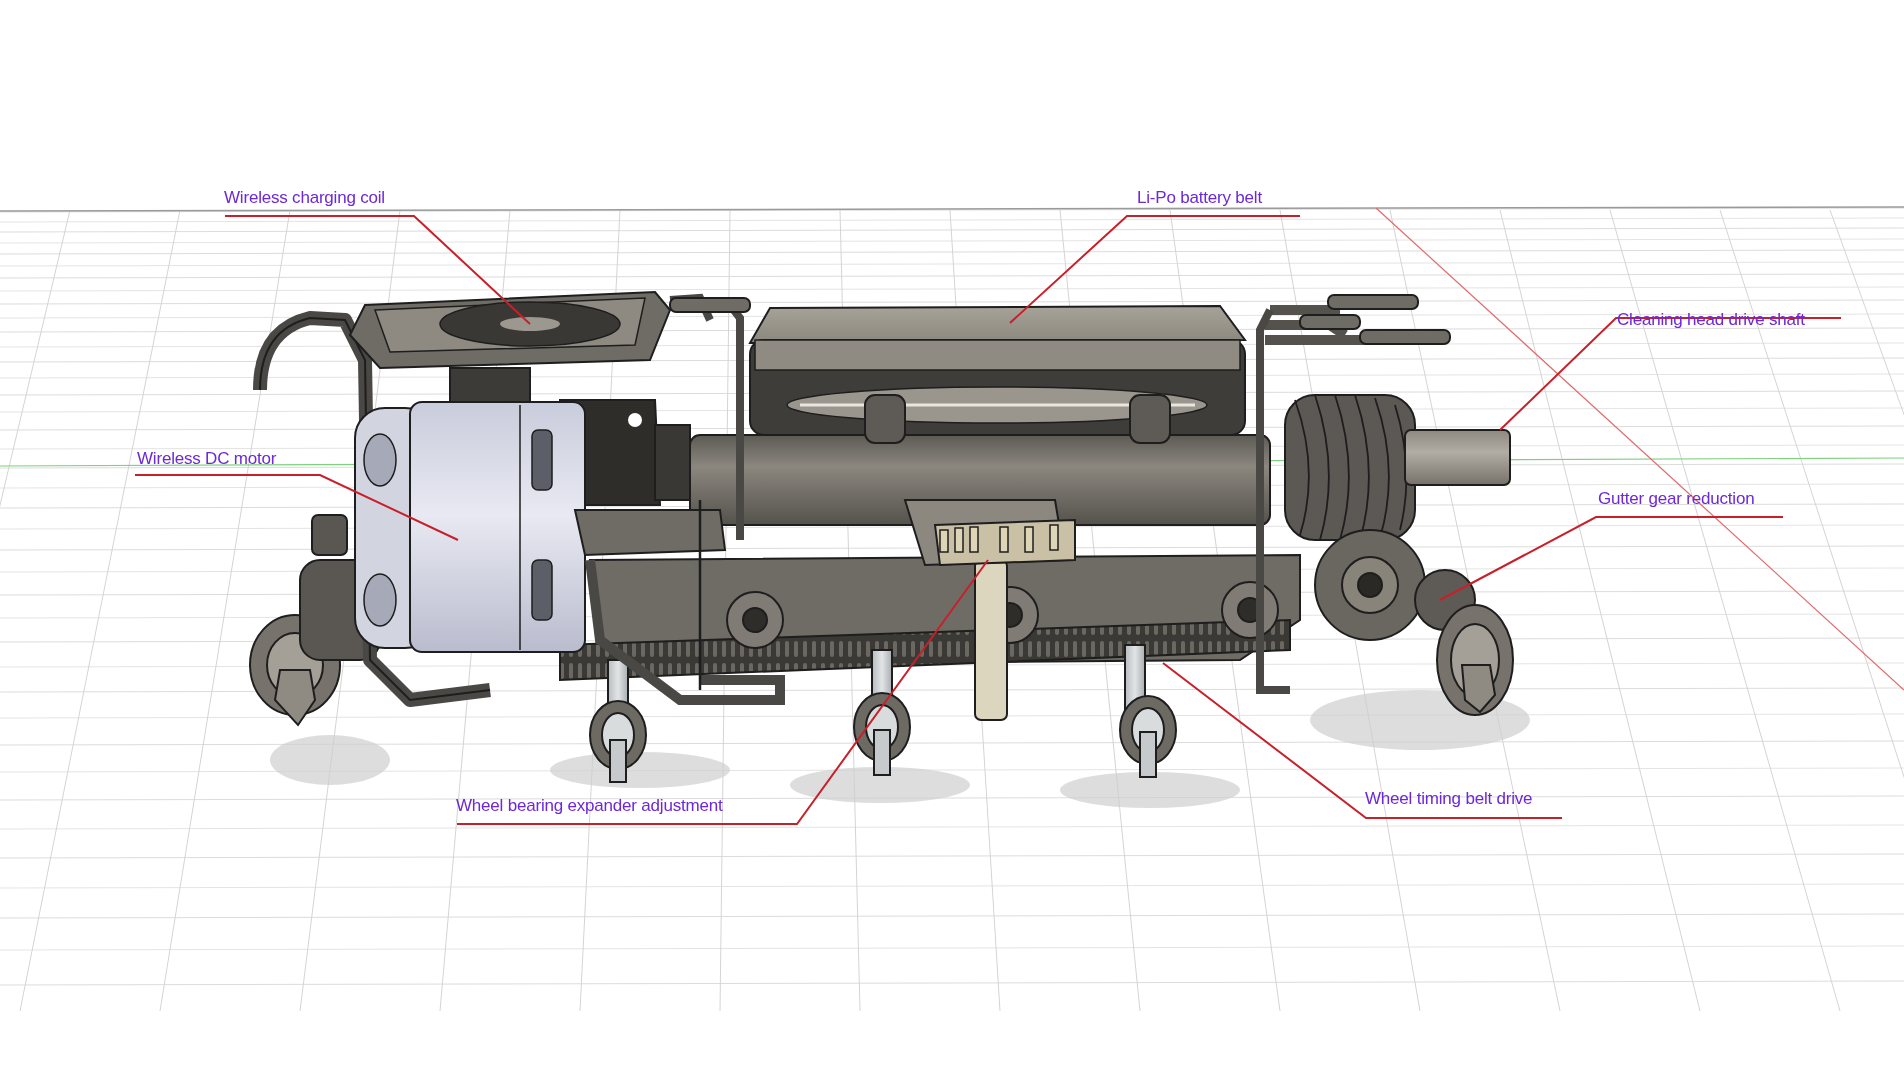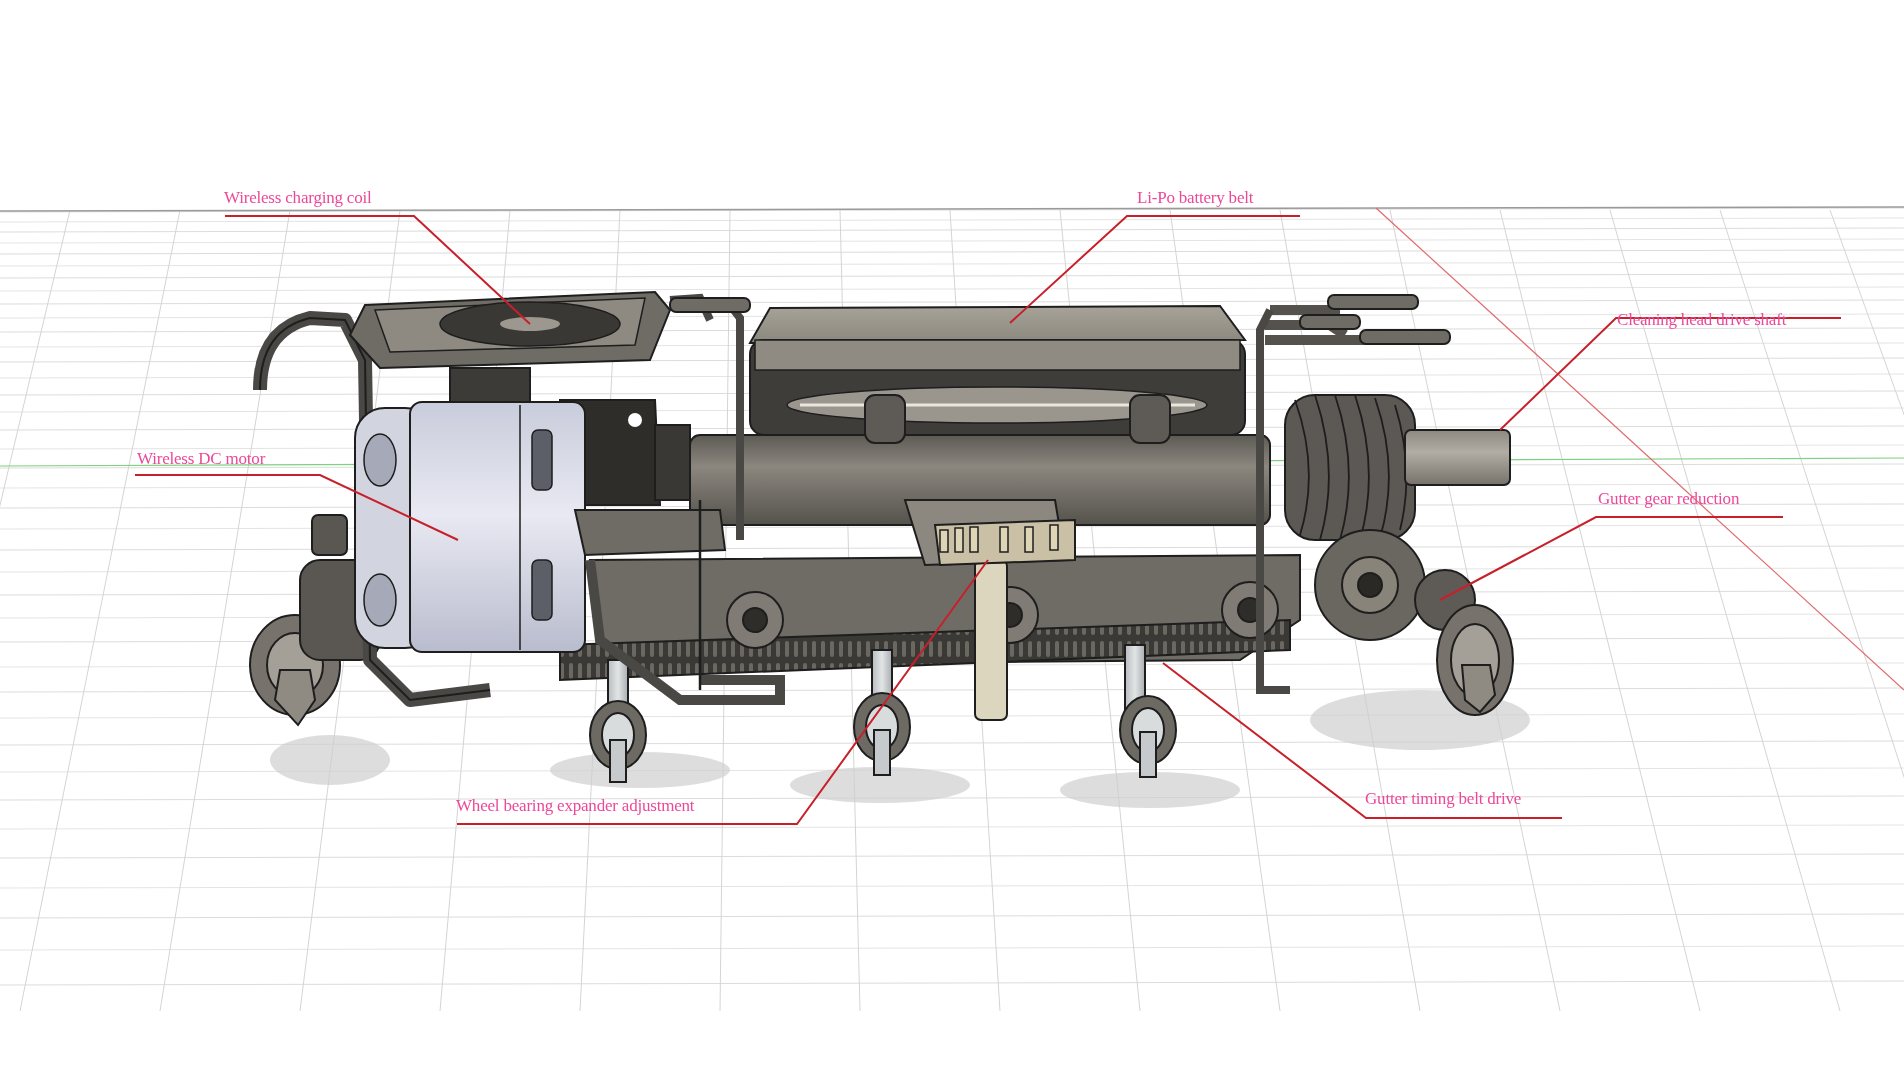--- a/index.html
+++ b/index.html
@@ -1,18 +1,18 @@
 <!DOCTYPE html>
 <html><head>
 <meta charset="utf-8">
 <style>
   html,body{margin:0;padding:0;background:#ffffff;}
   body{width:1904px;height:1071px;position:relative;overflow:hidden;font-family:"Liberation Sans",sans-serif;}
   #stage{position:absolute;left:0;top:0;width:1904px;height:1071px;}
-  .label{position:absolute;color:#ec4899;font-family:Liberation Serif, serif;font-size:17px;letter-spacing:-0.2px;white-space:nowrap;line-height:20px;}
+  .label{position:absolute;color:#6d28d9;font-family:Liberation Sans, sans-serif;font-size:17px;letter-spacing:-0.2px;white-space:nowrap;line-height:20px;}
 </style>
 </head>
 <body>
 
 <div id="stage">
 <svg width="1904" height="1071" viewBox="0 0 1904 1071" xmlns="http://www.w3.org/2000/svg">
   <defs>
     <linearGradient id="motorG" x1="0" y1="0" x2="0" y2="1">
       <stop offset="0" stop-color="#c9ccdb"></stop>
       <stop offset="0.45" stop-color="#e8e9f2"></stop>
@@ -259,14 +259,14 @@
   </g>
 </svg>
 
   
   <div class="label" style="left:224px;top:188px;">Wireless charging coil</div>
   <div class="label" style="left:1137px;top:188px;">Li-Po battery belt</div>
   <div class="label" style="left:1617px;top:294px;margin-top:16px;">Cleaning head drive shaft</div>
   <div class="label" style="left:137px;top:449px;">Wireless DC motor</div>
   <div class="label" style="left:1598px;top:489px;">Gutter gear reduction</div>
   <div class="label" style="left:456px;top:796px;">Wheel bearing expander adjustment</div>
-  <div class="label" style="left:1365px;top:789px;">Gutter timing belt drive</div>
+  <div class="label" style="left:1365px;top:789px;">Wheel timing belt drive</div>
 </div>
 
 </body></html>

